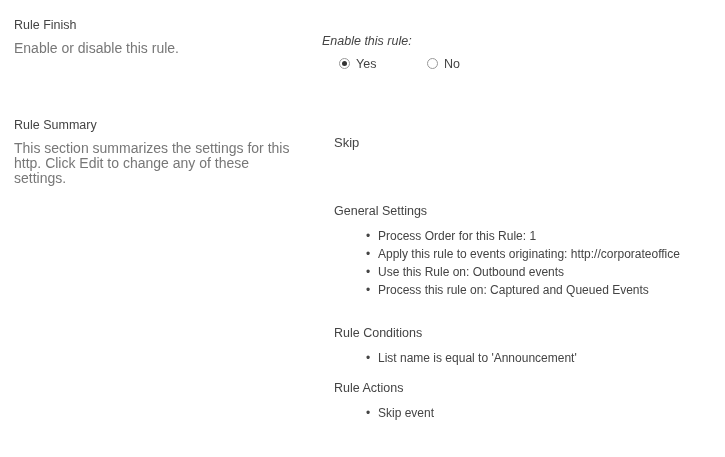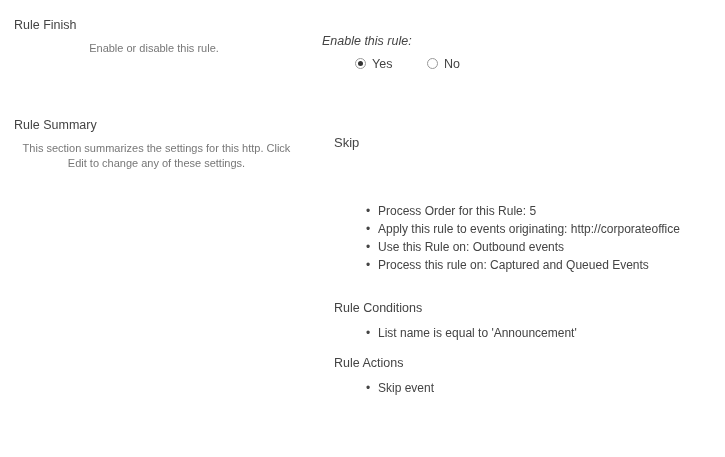--- a/index.html
+++ b/index.html
@@ -30,25 +30,24 @@
     width: 285px;
   }
   .section-head {
     font-size: 12.5px;
     color: #444444;
     font-weight: normal;
     margin: 0 0 8px 0;
     line-height: 15px;
   }
   .section-desc {
-    font-size: 11px;
+    font-size: 14px;
     color: #777777;
     line-height: 15px;
     margin: 0;
-    text-align: center;
   }
   .block-finish {
     position: absolute;
     left: 0;
     top: 0;
     width: 280px;
   }
   .block-summary {
     position: absolute;
     left: 0;
@@ -82,21 +81,21 @@
   }
   .radio-item {
     position: absolute;
     top: 0;
     height: 18px;
     line-height: 18px;
     font-size: 12.5px;
     color: #444444;
     white-space: nowrap;
   }
-  .radio-item.yes { left: 16px; }
+  .radio-item.yes { left: 0; }
   .radio-item.no { left: 88px; }
 
   .radio-dot {
     display: inline-block;
     position: relative;
     width: 11px;
     height: 11px;
     border: 1px solid #999999;
     border-radius: 50%;
     background: #ffffff;
@@ -190,22 +189,23 @@
       </label>
       <label class="radio-item no">
         <span class="radio-dot"></span><span>No</span>
       </label>
     </div>
 
     <div class="skip-title">Skip</div>
 
     <div class="summary-body">
 
+      <div class="group-title">General Settings</div>
       <ul class="bullets">
-        <li>Process Order for this Rule: 5</li>
+        <li>Process Order for this Rule: 1</li>
         <li>Apply this rule to events originating: http://corporateoffice</li>
         <li>Use this Rule on: Outbound events</li>
         <li>Process this rule on: Captured and Queued Events</li>
       </ul>
 
       <div class="group-title group-conditions">Rule Conditions</div>
       <ul class="bullets gap-actions">
         <li>List name is equal to 'Announcement'</li>
       </ul>
 

